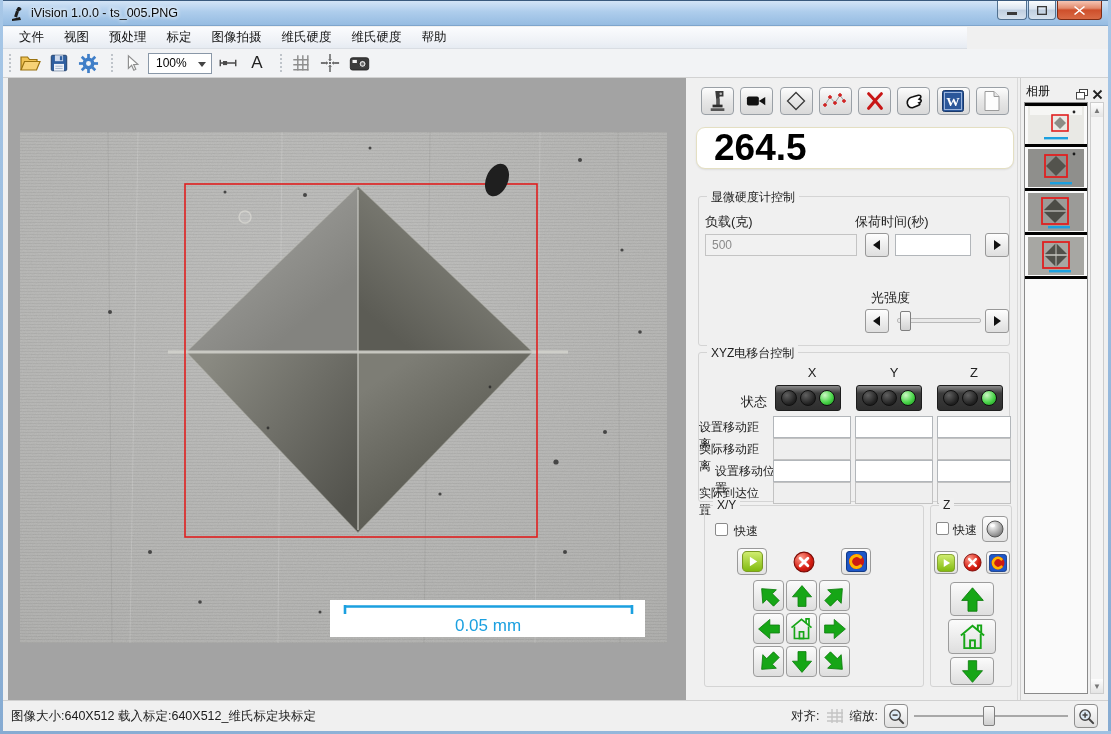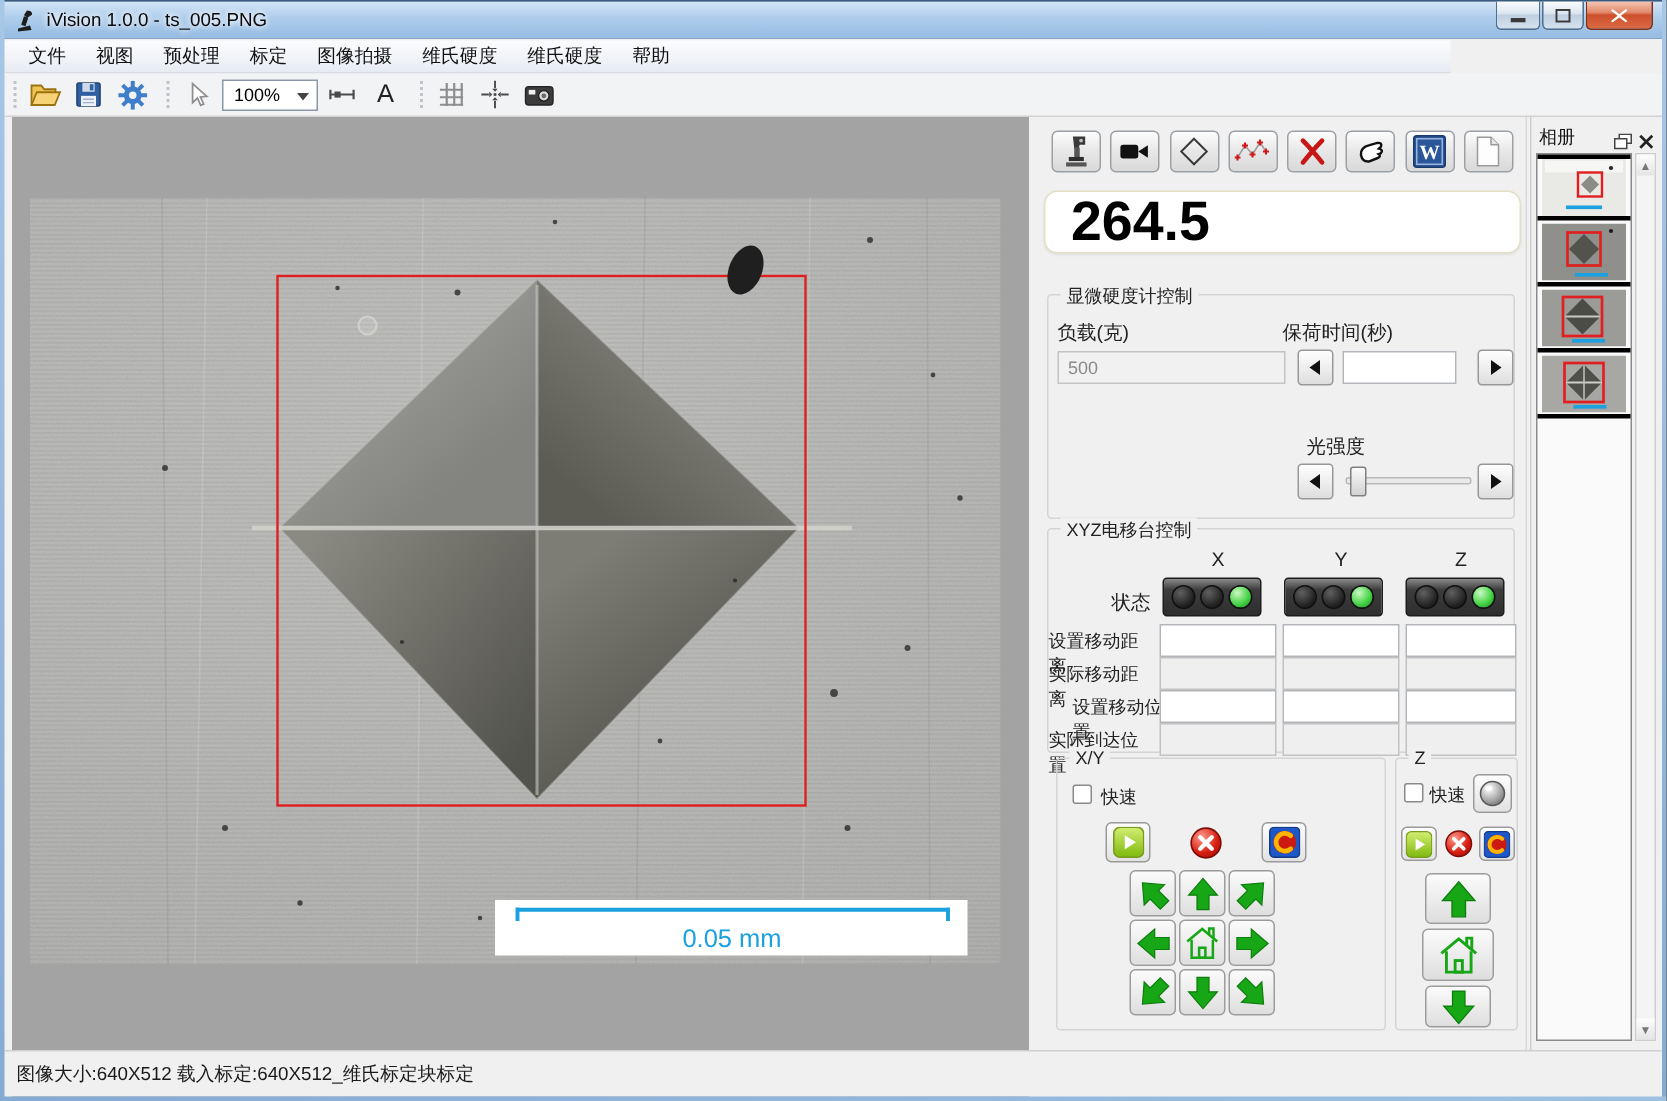--- a/index.html
+++ b/index.html
@@ -687,14 +687,39 @@
       </div>
     </div>
     <div class="vscroll">
       <div class="sb up">▲</div>
       <div class="sb dn">▼</div>
     </div>
   </div>
 
   <div class="statusbar">
     <div class="status-info">图像大小:640X512 载入标定:640X512_维氏标定块标定</div>
+    <div class="status-right">
+      <span>对齐:</span>
+      <svg width="18" height="16" viewBox="0 0 18 16">
+        <path d="M6 1 V15 M11 1 V15 M16 1 V15 M1 5 H17 M1 9 H17 M1 13 H17" stroke="#c4c4c4" stroke-width="1.4"></path>
+      </svg>
+      <span>缩放:</span>
+      <div class="zoom-btn">
+        <svg width="17" height="17" viewBox="0 0 18 18">
+          <circle cx="7.5" cy="7.5" r="5.5" fill="#ddeaf5" stroke="#444" stroke-width="1.4"></circle>
+          <path d="M11.7 11.7 L16 16" stroke="#444" stroke-width="2.2" stroke-linecap="round"></path>
+          <path d="M4.8 7.5 H10.2" stroke="#444" stroke-width="1.6"></path>
+        </svg>
+      </div>
+      <div class="hslider">
+        <div class="track"></div>
+        <div class="handle"></div>
+      </div>
+      <div class="zoom-btn">
+        <svg width="17" height="17" viewBox="0 0 18 18">
+          <circle cx="7.5" cy="7.5" r="5.5" fill="#ddeaf5" stroke="#444" stroke-width="1.4"></circle>
+          <path d="M11.7 11.7 L16 16" stroke="#444" stroke-width="2.2" stroke-linecap="round"></path>
+          <path d="M4.8 7.5 H10.2 M7.5 4.8 V10.2" stroke="#444" stroke-width="1.6"></path>
+        </svg>
+      </div>
+    </div>
   </div>
 </div>
 
 </body></html>

